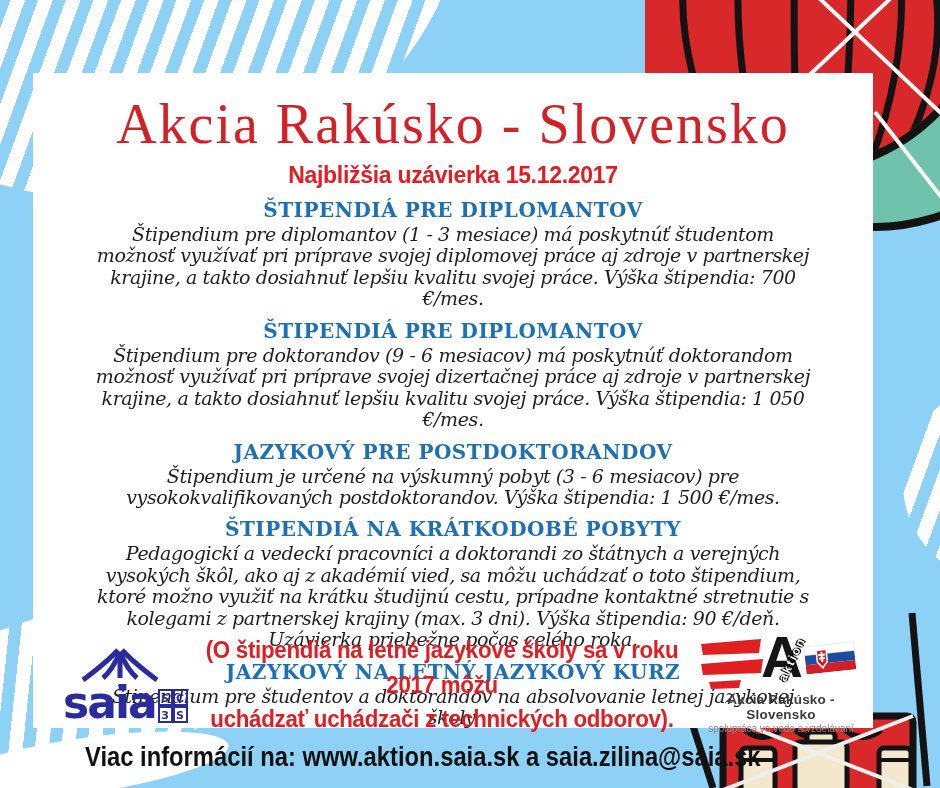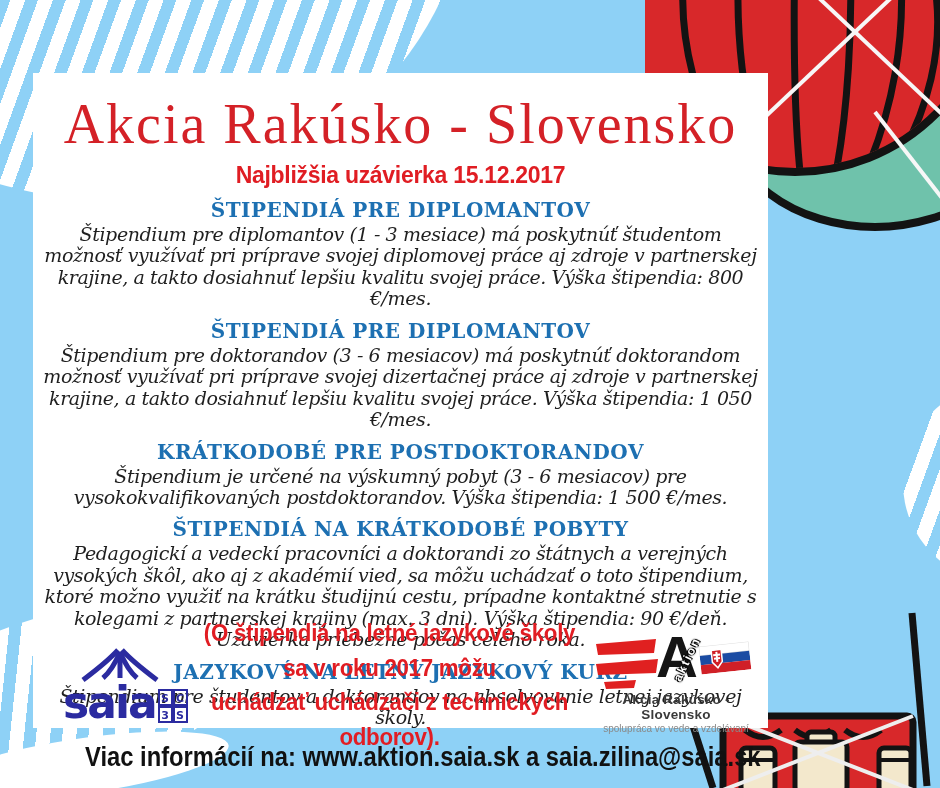--- a/index.html
+++ b/index.html
@@ -16,21 +16,21 @@
   .blob-top-left{left:-250px;top:-460px;width:720px;height:660px;}
   .blob-bottom-left{left:-110px;top:612px;width:360px;height:165px;transform:rotate(-14deg);}
   .wave-bottom-left{position:absolute;left:-60px;top:738px;width:290px;height:55px;
     background:#ffffff;border-radius:50%;transform:rotate(-8deg);}
   .blob-right{left:903px;top:383px;width:200px;height:200px;}
   
   .balloon-svg{position:absolute;left:645px;top:-8px;z-index:1;}
   .basket-svg{position:absolute;left:675px;top:608px;z-index:1;}
   
   .card{
-    position:absolute;left:33px;top:73px;width:735px;height:655px;
+    position:absolute;left:33px;top:73px;width:840px;height:655px;
     background:#ffffff;z-index:2;text-align:center;box-sizing:border-box;
     padding-top:16px;
   }
   .title{
     font-family:"Liberation Serif",serif;
     font-size:56px;line-height:1.05;letter-spacing:2px;
     color:#d42127;margin:6px 0 8px;font-weight:400;
   }
   .deadline{
     font-size:23px;font-weight:700;color:#e01d23;margin:0 0 4px;
@@ -126,30 +126,30 @@
     <line x1="238" y1="108" x2="48" y2="182"></line>
   </g>
 </svg>
 
 <div class="card">
   <h1 class="title">Akcia Rakúsko - Slovensko</h1>
   <div class="deadline">Najbližšia uzávierka 15.12.2017</div>
 
   <div class="section">
     <h2>ŠTIPENDIÁ PRE DIPLOMANTOV</h2>
-    <p>Štipendium pre diplomantov (1 - 3 mesiace) má poskytnúť študentom možnosť využívať pri príprave svojej diplomovej práce aj zdroje v partnerskej krajine, a takto dosiahnuť lepšiu kvalitu svojej práce. Výška štipendia: 800 €/mes.</p>
+    <p>Štipendium pre diplomantov (1 - 3 mesiace) má poskytnúť študentom možnosť využívať pri príprave svojej diplomovej práce aj zdroje v partnerskej krajine, a takto dosiahnuť lepšiu kvalitu svojej práce. Výška štipendia: 700 €/mes.</p>
   </div>
 
   <div class="section">
     <h2>ŠTIPENDIÁ PRE DIPLOMANTOV</h2>
-    <p>Štipendium pre doktorandov (3 - 6 mesiacov) má poskytnúť doktorandom možnosť využívať pri príprave svojej dizertačnej práce aj zdroje v partnerskej krajine, a takto dosiahnuť lepšiu kvalitu svojej práce. Výška štipendia: 1 050 €/mes.</p>
-  </div>
-
-  <div class="section">
-    <h2>KRÁTKODOBÉ PRE POSTDOKTORANDOV</h2>
+    <p>Štipendium pre doktorandov (9 - 6 mesiacov) má poskytnúť doktorandom možnosť využívať pri príprave svojej dizertačnej práce aj zdroje v partnerskej krajine, a takto dosiahnuť lepšiu kvalitu svojej práce. Výška štipendia: 1 050 €/mes.</p>
+  </div>
+
+  <div class="section">
+    <h2>JAZYKOVÝ PRE POSTDOKTORANDOV</h2>
     <p>Štipendium je určené na výskumný pobyt (3 - 6 mesiacov) pre vysokokvalifikovaných postdoktorandov. Výška štipendia: 1 500 €/mes.</p>
   </div>
 
   <div class="section">
     <h2>ŠTIPENDIÁ NA KRÁTKODOBÉ POBYTY</h2>
     <p>Pedagogickí a vedeckí pracovníci a doktorandi zo štátnych a verejných vysokých škôl, ako aj z akadémií vied, sa môžu uchádzať o toto štipendium, ktoré možno využiť na krátku študijnú cestu, prípadne kontaktné stretnutie s kolegami z partnerskej krajiny (max. 3 dni). Výška štipendia: 90 €/deň. Uzávierka priebežne počas celého roka.</p>
   </div>
 
   <div class="section">
     <h2>JAZYKOVÝ NA LETNÝ JAZYKOVÝ KURZ</h2>

